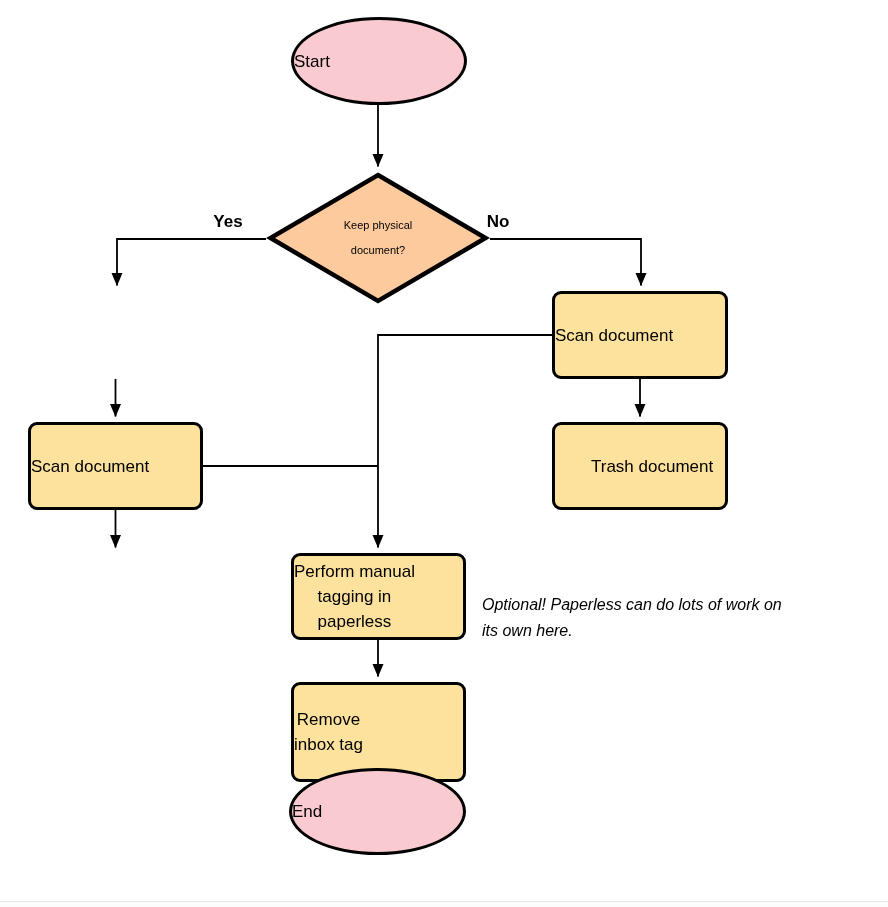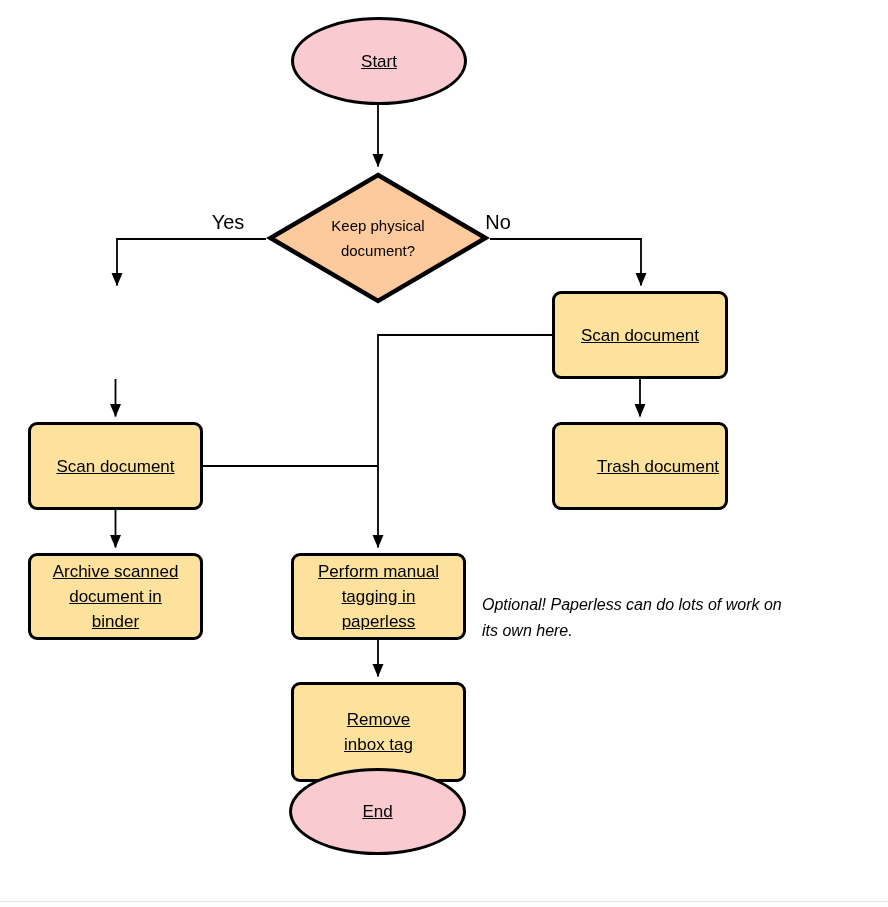--- a/index.html
+++ b/index.html
@@ -33,44 +33,43 @@
     fill: none;
     stroke: var(--line);
     stroke-width: 1.8;
   }
   .edges .arrowhead { fill: var(--line); stroke: none; }
 
   .node {
     position: absolute;
     display: flex;
     align-items: center;
-    justify-content: center;
+    justify-content: flex-start;
     text-align: center;
     font-size: 17px;
     line-height: 25px;
     white-space: pre-line;
-    text-decoration: underline;
   }
   .process {
     background: var(--process-fill);
     border: 3px solid var(--stroke);
     border-radius: 9px;
   }
   .terminator {
     background: var(--terminator-fill);
     border: 3.5px solid var(--stroke);
     border-radius: 50%;
   }
   .node-diamond {
     position: absolute;
     display: flex;
     align-items: center;
     justify-content: center;
     text-align: center;
-    font-size: 15px;
+    font-size: 11px;
     line-height: 25px;
     white-space: pre-line;
   }
   .node-diamond svg {
     position: absolute;
     left: 0; top: 0;
     width: 100%; height: 100%;
   }
   .node-diamond .lbl { position: relative; }
   .node-diamond polygon {
@@ -86,24 +85,25 @@
   .n-scan-left   { left: 28px;  top: 422px; width: 175px; height: 88px; }
   .n-archive     { left: 28px;  top: 553px; width: 175px; height: 87px; }
   .n-scan-right  { left: 552px; top: 291px; width: 176px; height: 88px; }
   .n-trash       { left: 552px; top: 422px; width: 176px; height: 88px; padding-left: 36px; }
   .n-tagging     { left: 291px; top: 553px; width: 175px; height: 87px; }
   .n-remove      { left: 291px; top: 682px; width: 175px; height: 100px; }
   .n-end         { left: 289px; top: 768px; width: 177px; height: 87px; }
 
   .edge-label {
     position: absolute;
-    font-size: 20px;
+    font-size: 17px;
     line-height: 20px;
     text-align: center;
     width: 50px;
+    font-weight: bold;
   }
   .lab-yes { left: 203px; top: 212px; }
   .lab-no  { left: 473px; top: 212px; }
 
   .annotation {
     position: absolute;
     left: 482px; top: 592px;
     width: 406px;
     font-size: 16px;
     line-height: 25.5px;
@@ -157,25 +157,20 @@
     </svg>
     <span class="lbl">Keep physical
 document?</span>
   </div>
 
 
   <div class="node process n-scan-left">
     <span class="lbl">Scan document</span>
   </div>
 
-  <div class="node process n-archive">
-    <span class="lbl">Archive scanned
-document in
-binder</span>
-  </div>
 
   <div class="node process n-scan-right">
     <span class="lbl">Scan document</span>
   </div>
 
   <div class="node process n-trash">
     <span class="lbl">Trash document</span>
   </div>
 
   <div class="node process n-tagging">

